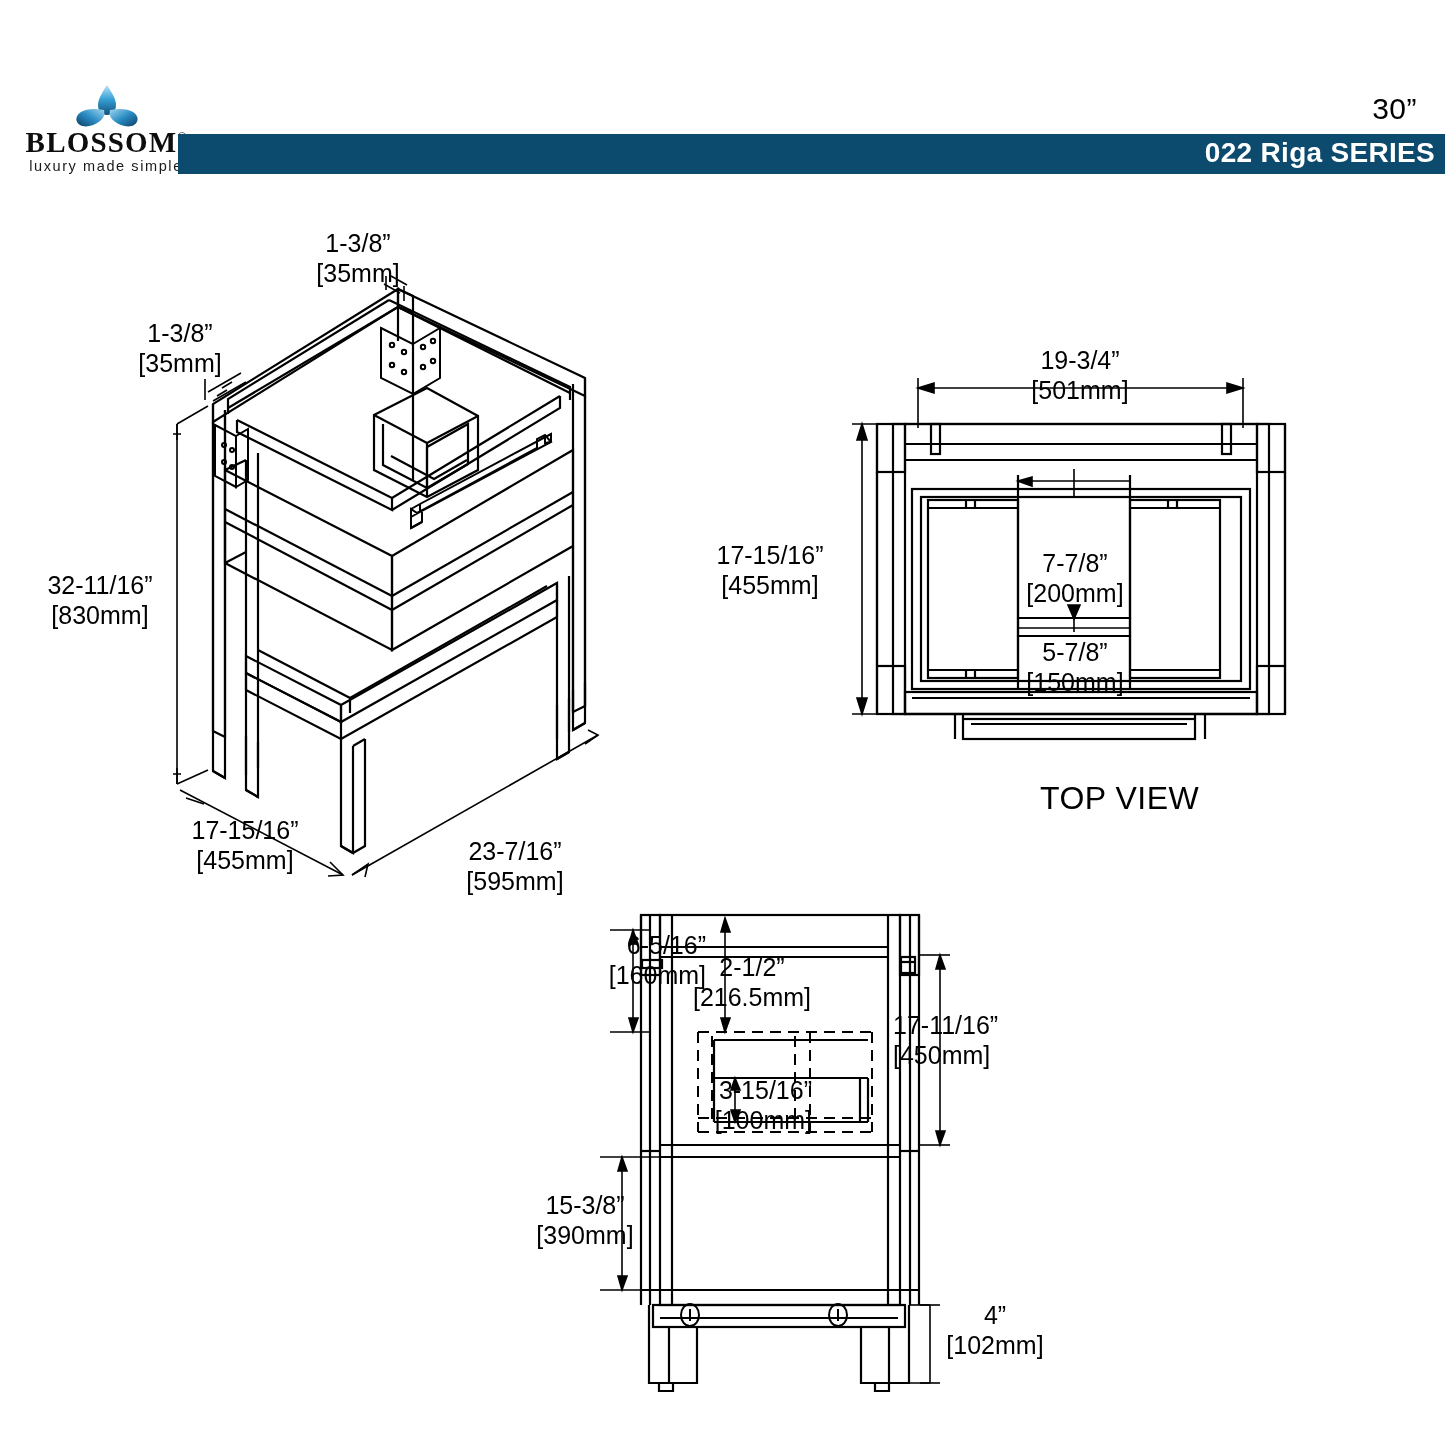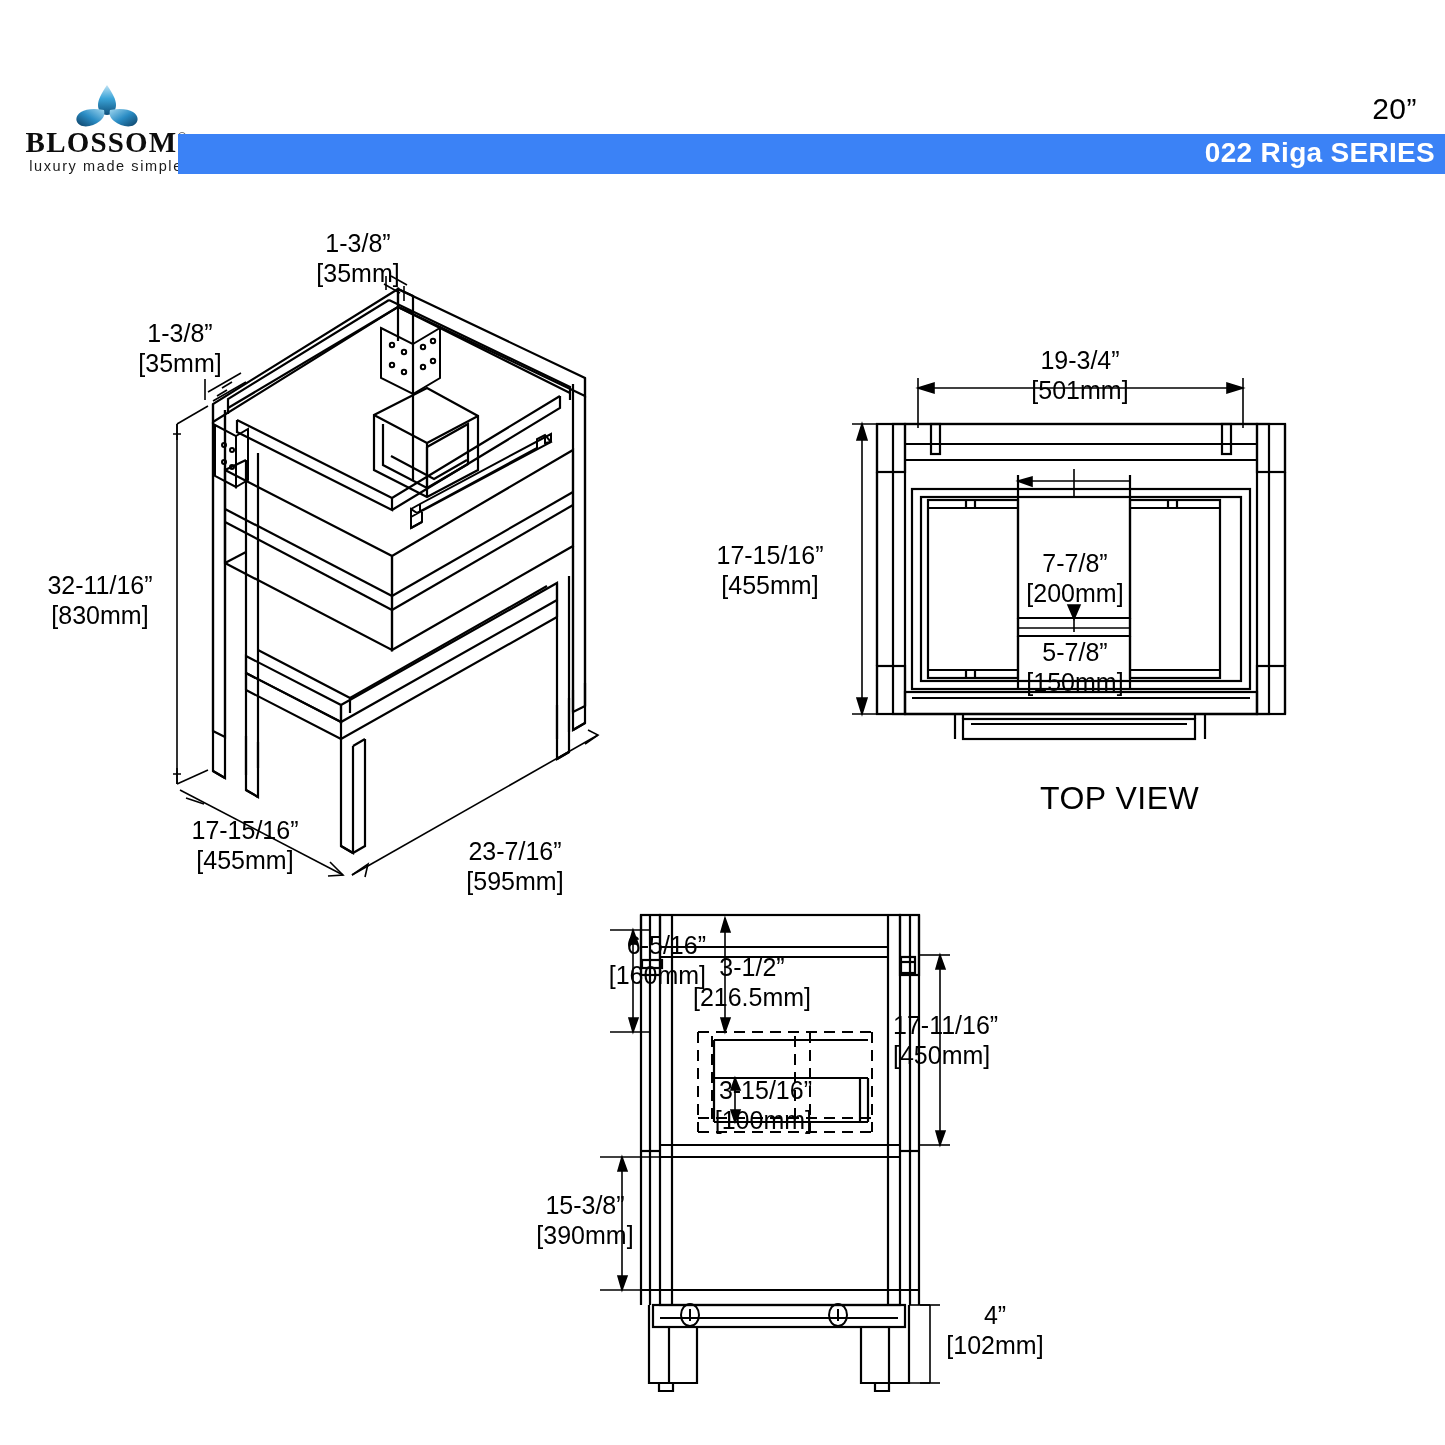--- a/index.html
+++ b/index.html
@@ -78,21 +78,21 @@
     font-size: 30px;
     font-weight: normal;
     letter-spacing: 0.5px;
   }
   #series-bar {
     position: absolute;
     left: 178px;
     top: 134px;
     width: 1267px;
     height: 40px;
-    background: #3b82f6;
+    background: #0c4a6e;
   }
   #series-label {
     position: absolute;
     right: 10px;
     top: 3px;
     color: #ffffff;
     font-size: 28px;
     font-weight: bold;
     letter-spacing: 0.3px;
     white-space: nowrap;
@@ -150,21 +150,21 @@
           </linearGradient>
         </defs>
         <path d="M33 1 C27 10 24 16 24 21 C24 27 28 31 33 31 C38 31 42 27 42 21 C42 16 39 10 33 1 Z" fill="url(#gtop)"></path>
         <path d="M30 26 C20 24 12 25 7 28 C1 32 1 38 6 41 C11 44 20 42 26 37 C30 34 31 30 30 26 Z" fill="url(#gleft)"></path>
         <path d="M36 26 C46 24 54 25 59 28 C65 32 65 38 60 41 C55 44 46 42 40 37 C36 34 35 30 36 26 Z" fill="url(#gright)"></path>
       </svg>
       <div id="logo-wordmark"><span>BLOSSOM</span><span id="logo-reg">®</span></div>
       <div id="logo-tagline">luxury made simple</div>
     </div>
 
-    <div id="size-label">20”</div>
+    <div id="size-label">30”</div>
 
     <div id="series-bar">
       <div id="series-label">022 Riga SERIES</div>
     </div>
   </div>
 
   <svg id="drawing" viewBox="0 0 1445 1445">
     <g fill="none" stroke="#000000" stroke-width="2.2" stroke-linejoin="miter" stroke-linecap="butt">
 
       <g>
@@ -542,21 +542,21 @@
     </div>
 
     <div class="view-title" style="left:1040px; top:780px;">TOP VIEW</div>
 
     <div class="dim-text ctr" style="left:556px; top:930px; width:150px;text-align:right;">
       <div>6-5/16”</div>
       <div>[160mm]</div>
     </div>
 
     <div class="dim-text ctr" style="left:662px; top:952px; width:180px;">
-      <div>3-1/2”</div>
+      <div>2-1/2”</div>
       <div>[216.5mm]</div>
     </div>
 
     <div class="dim-text ctr" style="left:632px; top:1075px; width:180px;text-align:right;">
       <div>3-15/16”</div>
       <div>[100mm]</div>
     </div>
 
     <div class="dim-text" style="left:893px; top:1010px; width:190px;">
       <div>17-11/16”</div>

